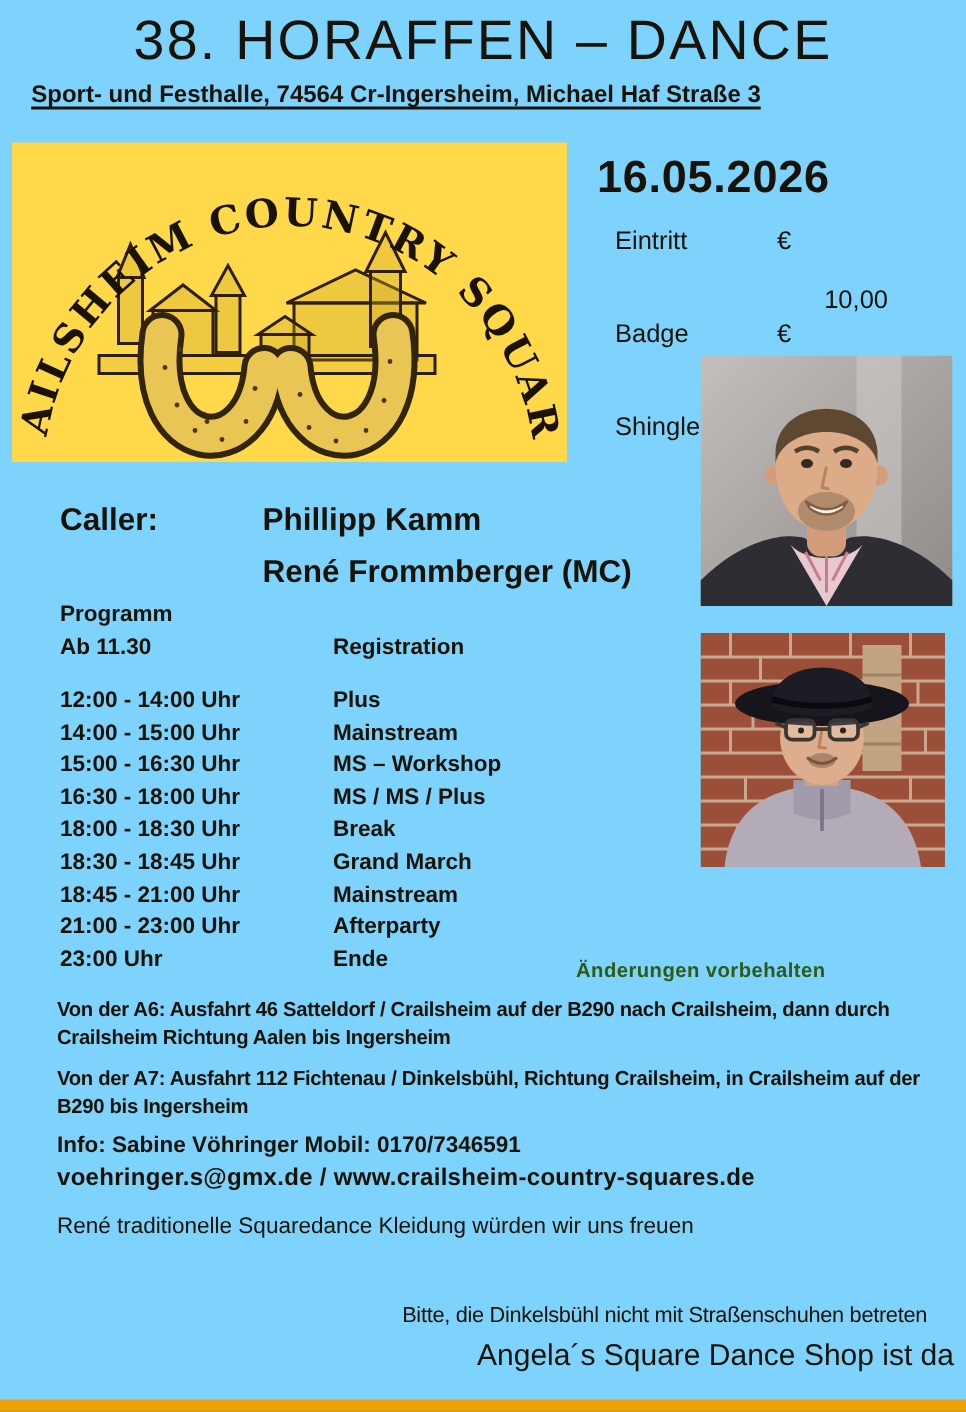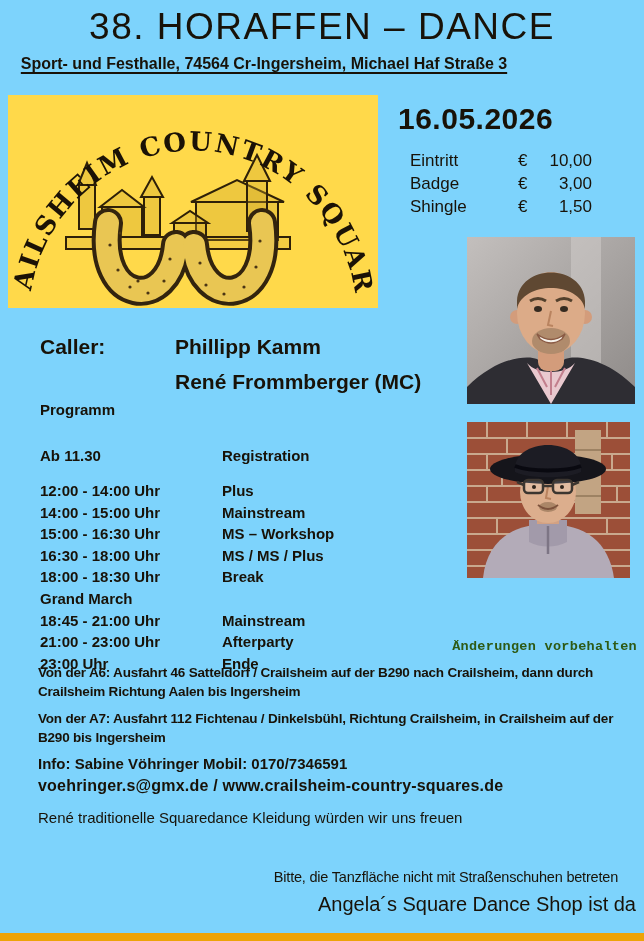--- a/index.html
+++ b/index.html
@@ -12,36 +12,36 @@
   
   .title{top:6px;left:0;width:644px;text-align:center;font-size:37px;letter-spacing:1.5px;font-weight:400;}
   .venue{top:55px;left:0;width:528px;text-align:center;font-size:16px;font-weight:bold;
          text-decoration:underline;text-decoration-thickness:2px;text-underline-offset:3px;}
   
   .logo{top:95px;left:8px;width:370px;height:213px;background:#ffd94a;}
   
   .date{top:102px;left:398px;font-size:30px;font-weight:bold;letter-spacing:.5px;}
   .prices{top:149px;left:410px;display:grid;grid-template-columns:108px 20px 54px;
           font-size:17px;line-height:23px;}
-  .prices .amt{text-align:right;}
+  .prices .amt{text-align:right;margin-top:39px;}
   
   .photo1{top:237px;left:467px;width:168px;height:167px;}
   .photo2{top:422px;left:467px;width:163px;height:156px;}
   
   .caller{top:329px;left:40px;display:flex;font-size:21px;font-weight:bold;line-height:35px;}
   .caller .lbl{width:135px;}
   
   .program{top:400px;left:40px;width:410px;font-size:15px;font-weight:bold;}
   .program .head{line-height:20px;}
   .prow{display:grid;grid-template-columns:182px auto;line-height:21.6px;}
-  .prow.pre{line-height:23px;margin-top:24px;}
+  .prow.pre{line-height:23px;}
   .pspacer{height:13px;}
   
-  .note{top:639px;left:384px;width:253px;text-align:right;font-size:13.5px;font-weight:bold;
-        color:#2e5a15;letter-spacing:.3px;font-family:Liberation Mono, monospace;}
+  .note{top:639px;left:384px;width:253px;text-align:left;font-size:13.5px;font-weight:bold;
+        color:#2e5a15;letter-spacing:.3px;}
   
   .para{left:38px;width:594px;font-size:13.5px;font-weight:bold;line-height:19px;letter-spacing:-.2px;}
   .p-a6{top:663px;}
   .p-a7{top:709px;}
   .info{top:755px;left:38px;font-size:15px;font-weight:bold;}
   .links{top:777px;left:38px;font-size:16px;font-weight:bold;letter-spacing:.2px;}
   .dress{top:809px;left:38px;font-size:15px;}
   .food{top:840px;left:0;width:644px;text-align:center;font-size:16px;font-weight:bold;}
   .shoes{top:869px;left:0;width:618px;text-align:right;font-size:14.5px;letter-spacing:-.2px;}
   .shop{top:893px;left:0;width:636px;text-align:right;font-size:20px;}
@@ -208,20 +208,21 @@
     </div>
     <div class="prow">
       <div>16:30 - 18:00 Uhr</div>
       <div>MS /  MS / Plus</div>
     </div>
     <div class="prow">
       <div>18:00 - 18:30 Uhr</div>
       <div>Break</div>
     </div>
     <div class="prow">
+      <div>18:30 - 18:45 Uhr</div>
       <div>Grand March</div>
     </div>
     <div class="prow">
       <div>18:45 - 21:00 Uhr</div>
       <div>Mainstream</div>
     </div>
     <div class="prow">
       <div>21:00 - 23:00 Uhr</div>
       <div>Afterparty</div>
     </div>
@@ -233,17 +234,17 @@
 
   <div class="abs note">Änderungen vorbehalten</div>
 
   <div class="abs para p-a6">Von der A6: Ausfahrt 46 Satteldorf / Crailsheim auf der B290 nach Crailsheim, dann durch Crailsheim Richtung Aalen bis Ingersheim</div>
   <div class="abs para p-a7">Von der A7: Ausfahrt 112 Fichtenau / Dinkelsbühl, Richtung Crailsheim, in Crailsheim auf der B290 bis Ingersheim</div>
 
   <div class="abs info">Info: Sabine Vöhringer Mobil: 0170/7346591</div>
   <div class="abs links">voehringer.s@gmx.de / www.crailsheim-country-squares.de</div>
 
   <div class="abs dress">René traditionelle Squaredance Kleidung würden wir uns freuen</div>
-  <div class="abs shoes">Bitte, die Tanzfläche nicht mit Straßenschuhen betreten</div>
+  <div class="abs shoes">Bitte, die Dinkelsbühl nicht mit Straßenschuhen betreten</div>
   <div class="abs shop">Angela´s Square Dance Shop ist da</div>
 
   <div class="abs strip"></div>
 </div>
 
 </body></html>

